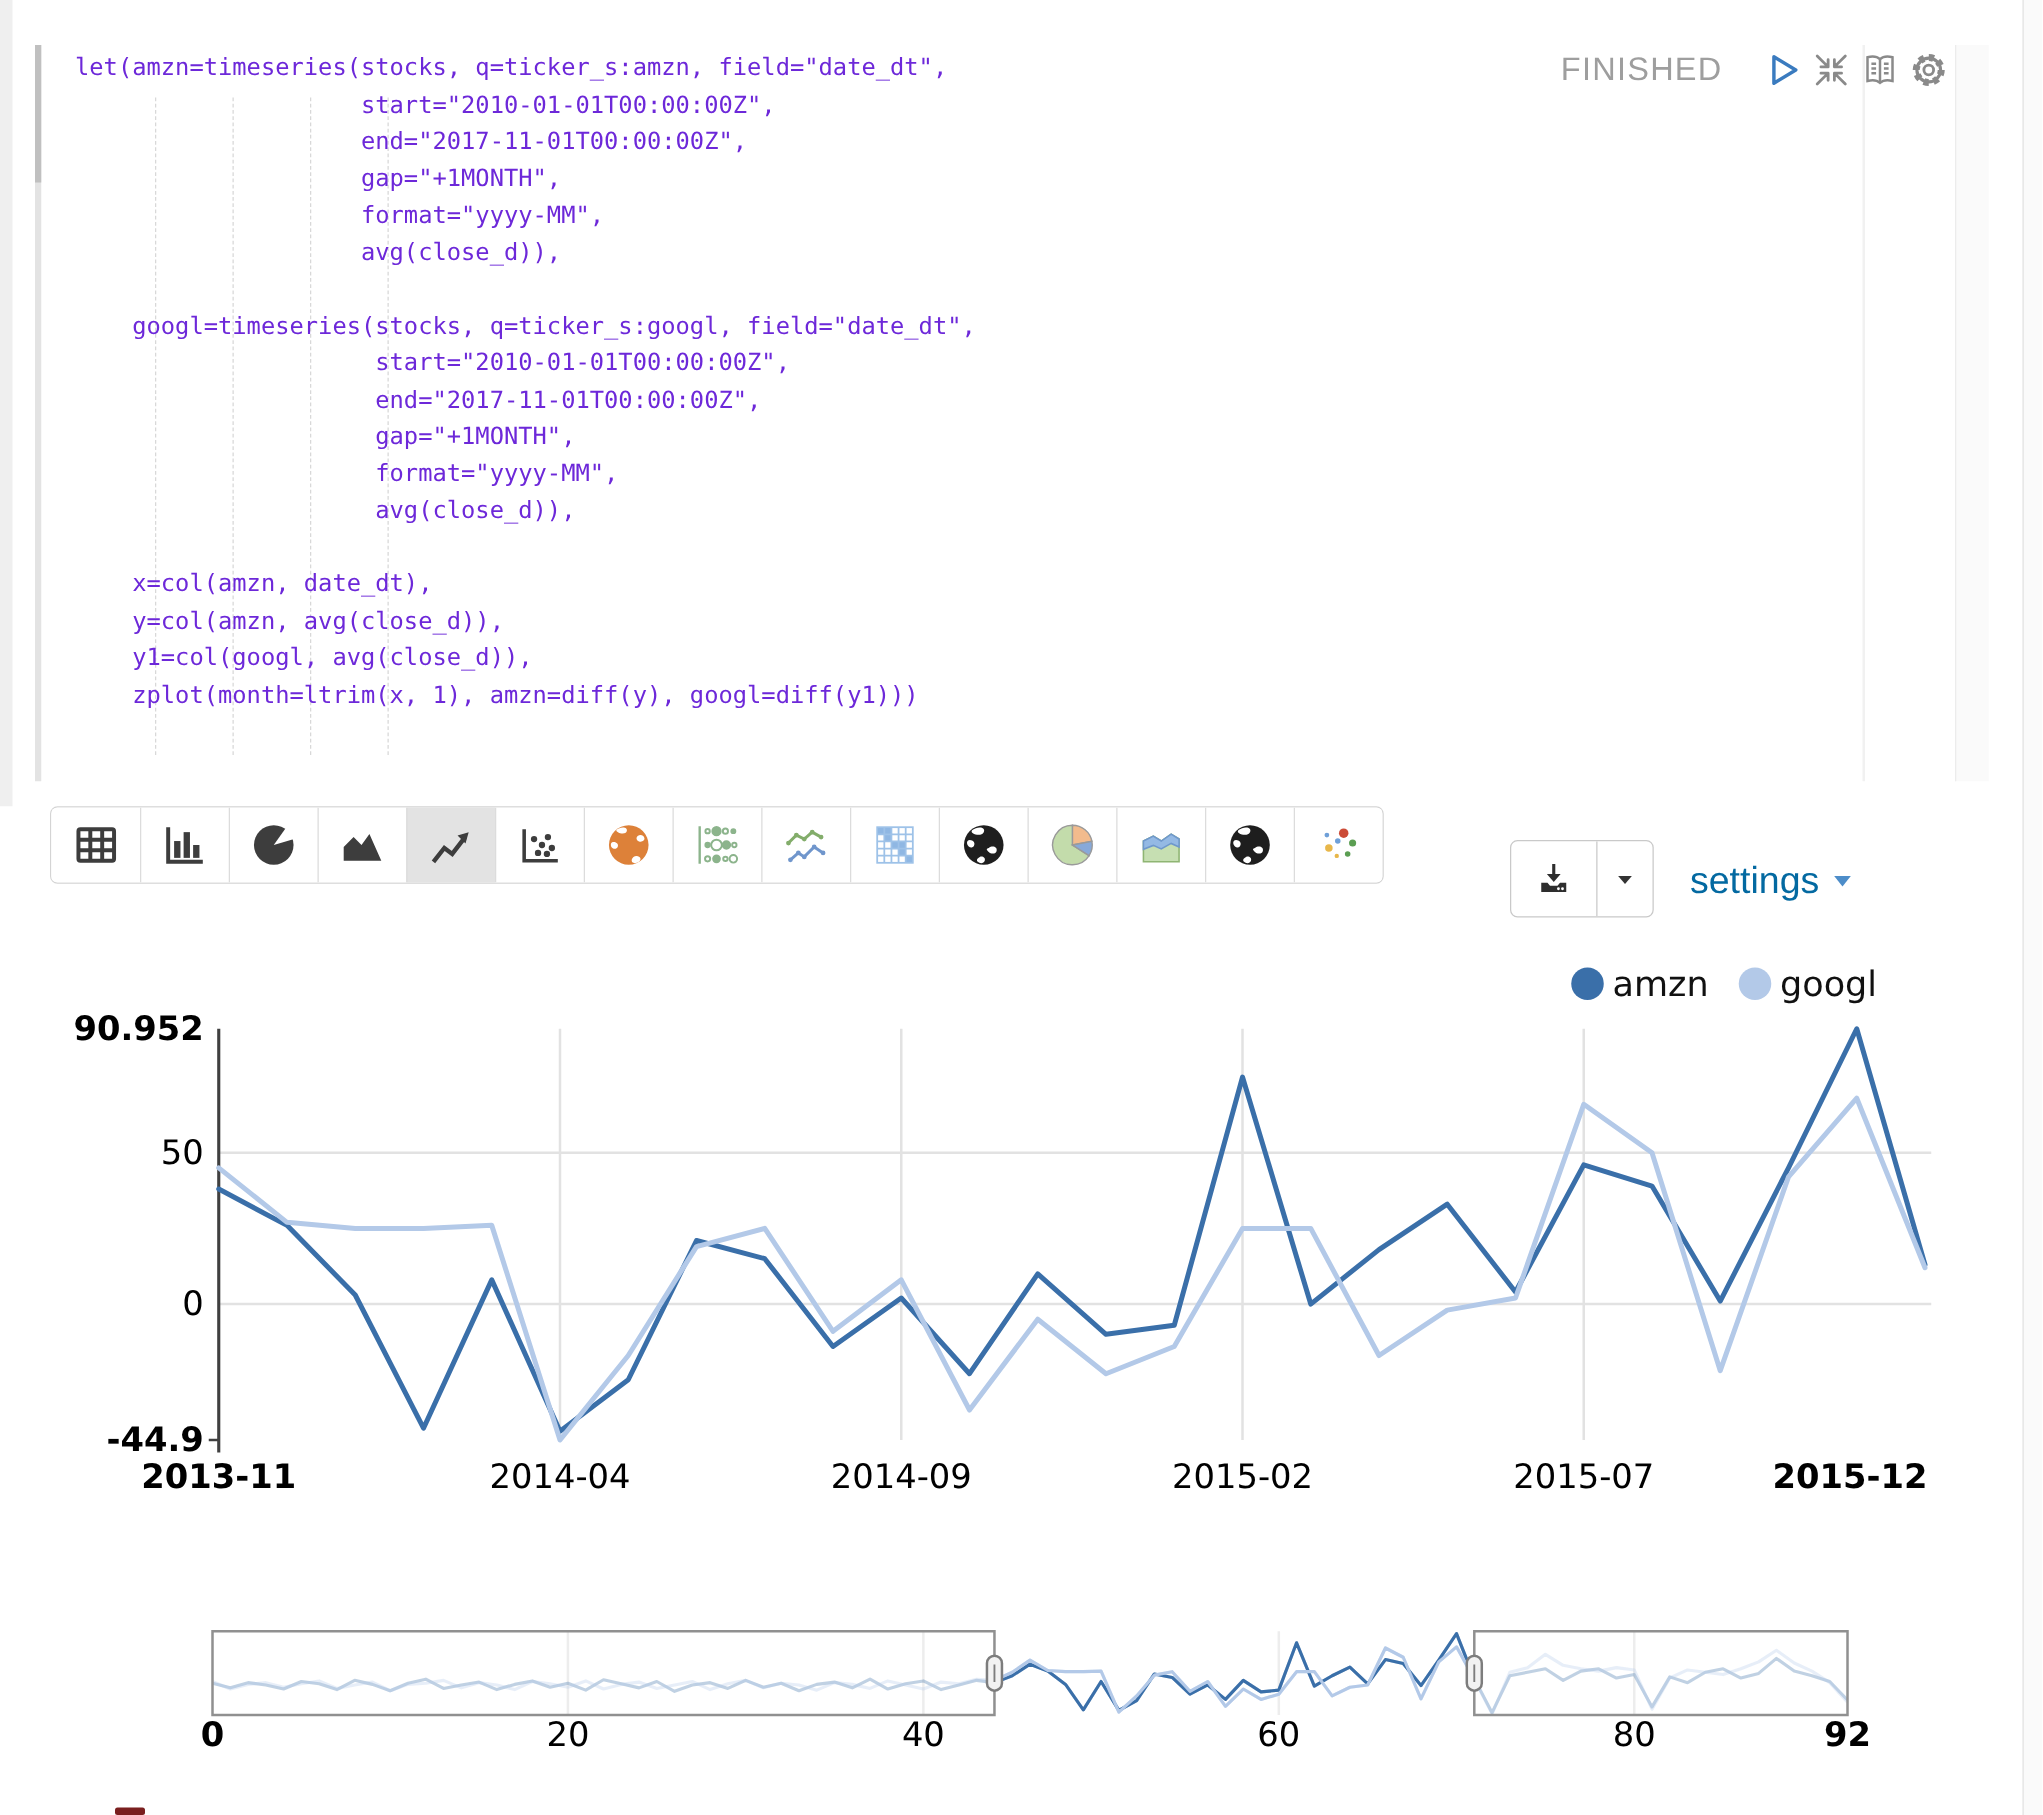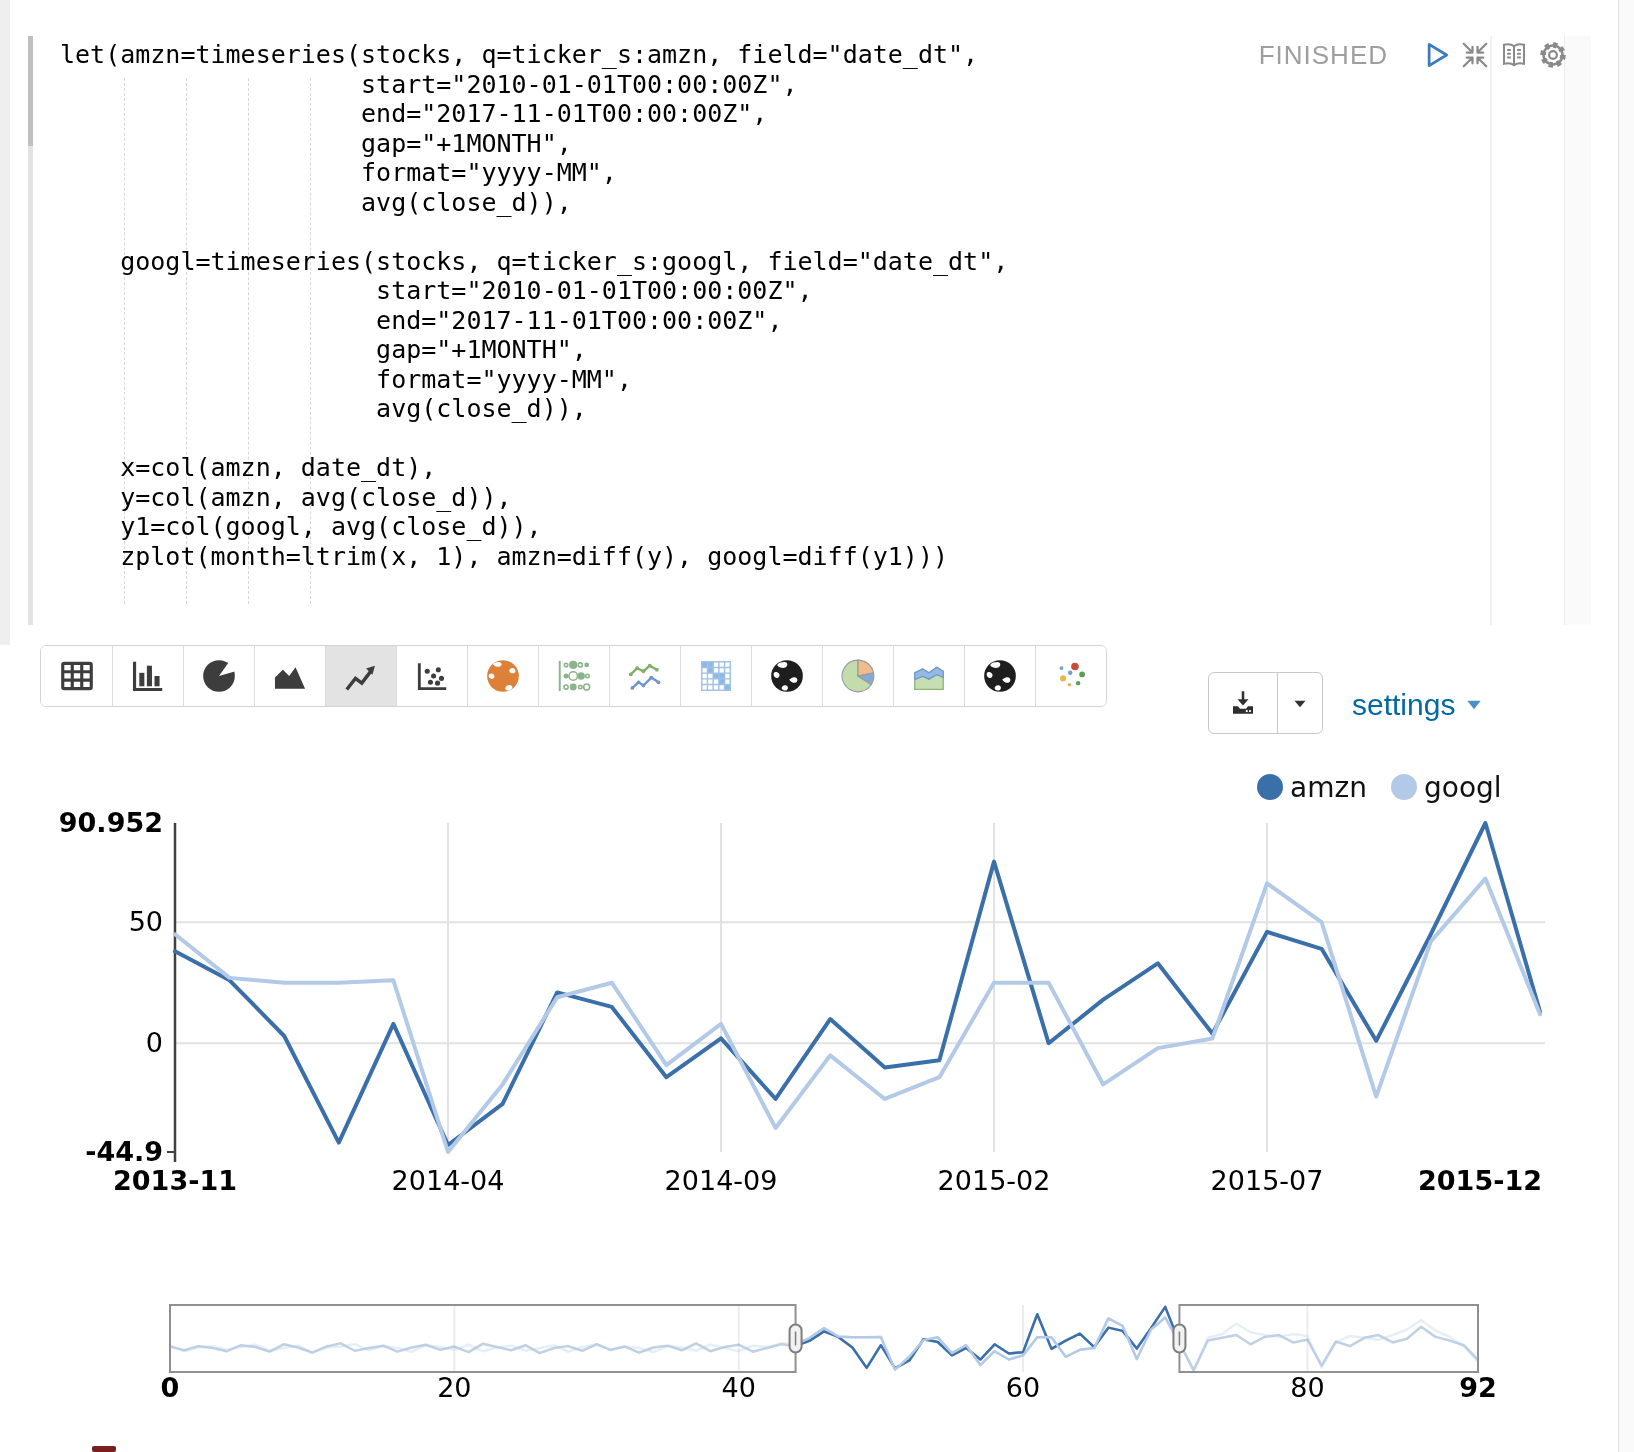--- a/index.html
+++ b/index.html
@@ -9,23 +9,23 @@
   
   .left-strip{position:absolute;left:0;top:0;width:10px;height:645px;background:#efefef;}
   .para-bar{position:absolute;left:28px;top:36px;width:5px;height:589px;background:#e3e3e3;}
   .para-bar-thumb{position:absolute;left:0;top:0;width:5px;height:110px;background:#c0c0c0;}
   .indent-guide{position:absolute;top:78px;height:526px;width:0;border-left:1px dashed #d8d8d8;}
   .print-margin{position:absolute;left:1490px;top:36px;width:2px;height:589px;background:#f1f1f1;}
   .editor-gutter{position:absolute;left:1564px;top:36px;width:26px;height:589px;background:#fafafa;border-left:1px solid #ececec;}
   .page-scrollbar{position:absolute;left:1618px;top:0;width:16px;height:1452px;background:#fafafa;border-left:1px solid #e2e2e2;}
 
   pre.code{position:absolute;left:60px;top:40px;margin:0;font-family:"DejaVu Sans Mono",monospace;
-    font-size:25px;line-height:29.5px;color:#000000;white-space:pre;}
-
-  .para-controls{position:absolute;top:40px;right:66px;display:flex;align-items:flex-start;}
+    font-size:19px;line-height:29.5px;color:#6d28d9;white-space:pre;}
+
+  .para-controls{position:absolute;top:40px;right:76px;display:flex;align-items:flex-end;}
   .status-label{font-size:26px;color:#9e9e9e;letter-spacing:1px;margin-right:24px;}
   .hicon{display:inline-flex;margin-left:9px;cursor:pointer;}
   .hicon svg{width:30px;height:30px;}
 
   
   .chart-group{position:absolute;left:40px;top:645px;display:flex;border:1px solid #d4d4d4;
     border-radius:6px;background:#fff;overflow:hidden;}
   .ct-btn{width:71px;height:60px;display:flex;align-items:center;justify-content:center;
     border-left:1px solid #dcdcdc;cursor:pointer;background:#fff;box-sizing:border-box;}
   .ct-btn:first-child{border-left:none;}

